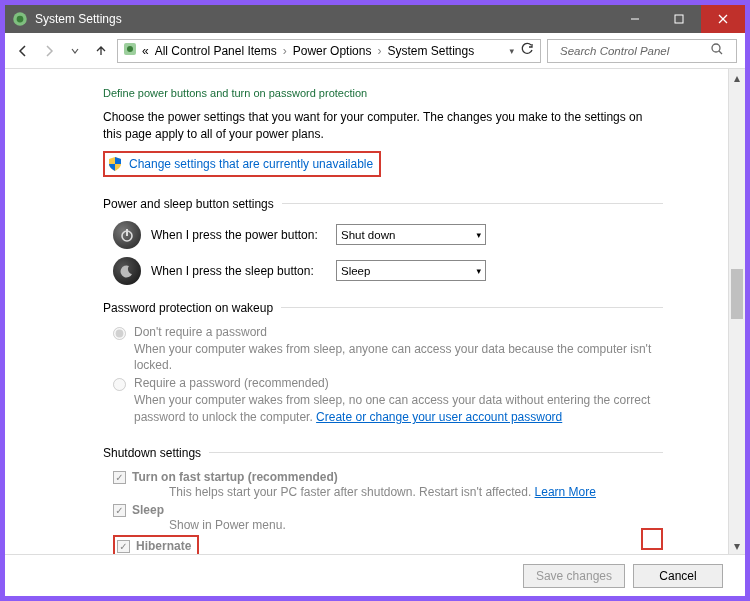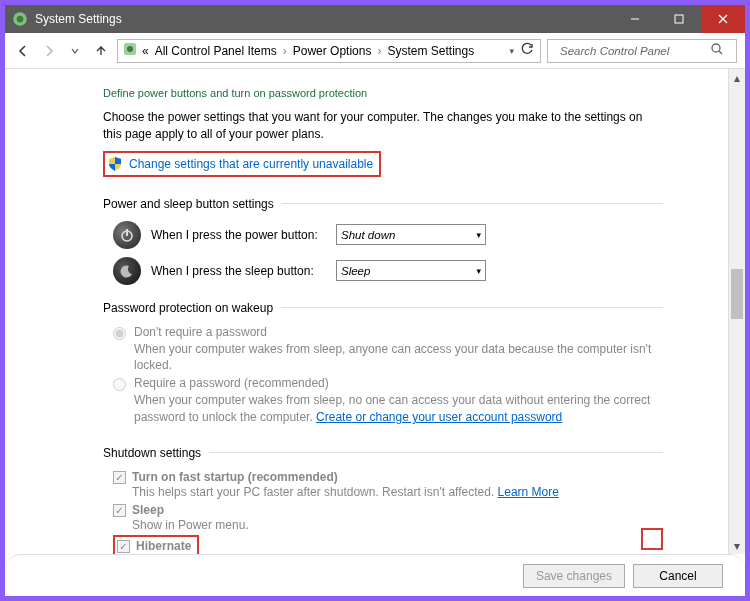--- a/index.html
+++ b/index.html
@@ -39,44 +39,44 @@
 .section-hd { display: flex; align-items: center; margin: 6px 0 10px 0; width: 560px; }
 .section-hd .lbl { color: #000; white-space: nowrap; }
 .section-hd .rule { flex: 1; height: 1px; background: #ddd; margin-left: 8px; }
 
 .btnrow { display: flex; align-items: center; gap: 10px; margin: 8px 0 8px 10px; }
 .powericon { width: 28px; height: 28px; border-radius: 50%; background: radial-gradient(circle at 35% 35%, #777, #222); display: flex; align-items: center; justify-content: center; }
 .powericon svg { stroke: #ddd; fill: none; stroke-width: 2; }
 .powericon.moon { background: radial-gradient(circle at 35% 35%, #555, #111); }
 .btnrow label { width: 175px; }
 .dropdown { width: 150px; height: 21px; border: 1px solid #888; background: #fff; display: flex; align-items: center; padding: 0 4px; justify-content: space-between; }
-.dropdown .dd-text { font-size: 11.5px; font-style: italic; }
+.dropdown .dd-text { font-size: 11.5px; }
 .dropdown .dd-arrow { font-size: 9px; }
 
 .radiorow { display: flex; align-items: flex-start; gap: 8px; margin: 2px 0 2px 10px; width: 560px; }
 .radiorow input { margin-top: 2px; }
 .radiorow .rcol { flex: 1; }
 .radiorow .rtitle { color: #888; }
 .radiorow .rdesc { color: #888; line-height: 1.4; margin-top: 2px; }
 a.inline { color: #0066cc; text-decoration: underline; }
 
 .chkrow { display: flex; align-items: flex-start; gap: 6px; margin: 2px 0 0 10px; width: 560px; }
 .chkrow .cb { width: 13px; height: 13px; border: 1px solid #aaa; background: #f4f4f4; display: flex; align-items: center; justify-content: center; margin-top: 1px; flex-shrink: 0; }
 .chkrow .cb.checked::after { content: "✓"; font-size: 10px; color: #888; }
 .chkrow .ccol { flex: 1; }
 .chkrow .ctitle { color: #888; font-weight: 600; }
-.chkrow .cdesc { color: #888; line-height: 1.4; }
+.chkrow .cdesc { color: #888; line-height: 1.4; margin-left: 37px; }
 .hibernate-box { border: 2px solid #d43a2f; display: inline-flex; align-items: center; gap: 6px; padding: 2px 6px 2px 2px; margin: 2px 0 0 10px; }
 .hibernate-box .cb { width: 13px; height: 13px; border: 1px solid #aaa; background: #f4f4f4; display: flex; align-items: center; justify-content: center; }
 .hibernate-box .cb.checked::after { content: "✓"; font-size: 10px; color: #888; }
 .hibernate-box .ctitle { color: #888; font-weight: 600; }
 
 .mystery-box { width: 22px; height: 22px; border: 2px solid #d43a2f; position: absolute; right: 65px; bottom: 4px; }
 
-.footer { height: 42px; border-top: 1px solid #ddd; display: flex; align-items: center; justify-content: flex-end; padding: 0 22px; gap: 8px; border-radius: 16px; }
+.footer { height: 42px; border-top: 1px solid #ddd; display: flex; align-items: center; justify-content: flex-end; padding: 0 22px; gap: 8px; }
 .footer button { height: 24px; min-width: 90px; border: 1px solid #aaa; background: #efefef; font-size: 12px; padding: 0 12px; }
 .footer button.disabled { color: #999; }
 </style>
 </head>
 <body>
 
 <div class="window">
 
   <div class="titlebar">
     <span class="icon">

